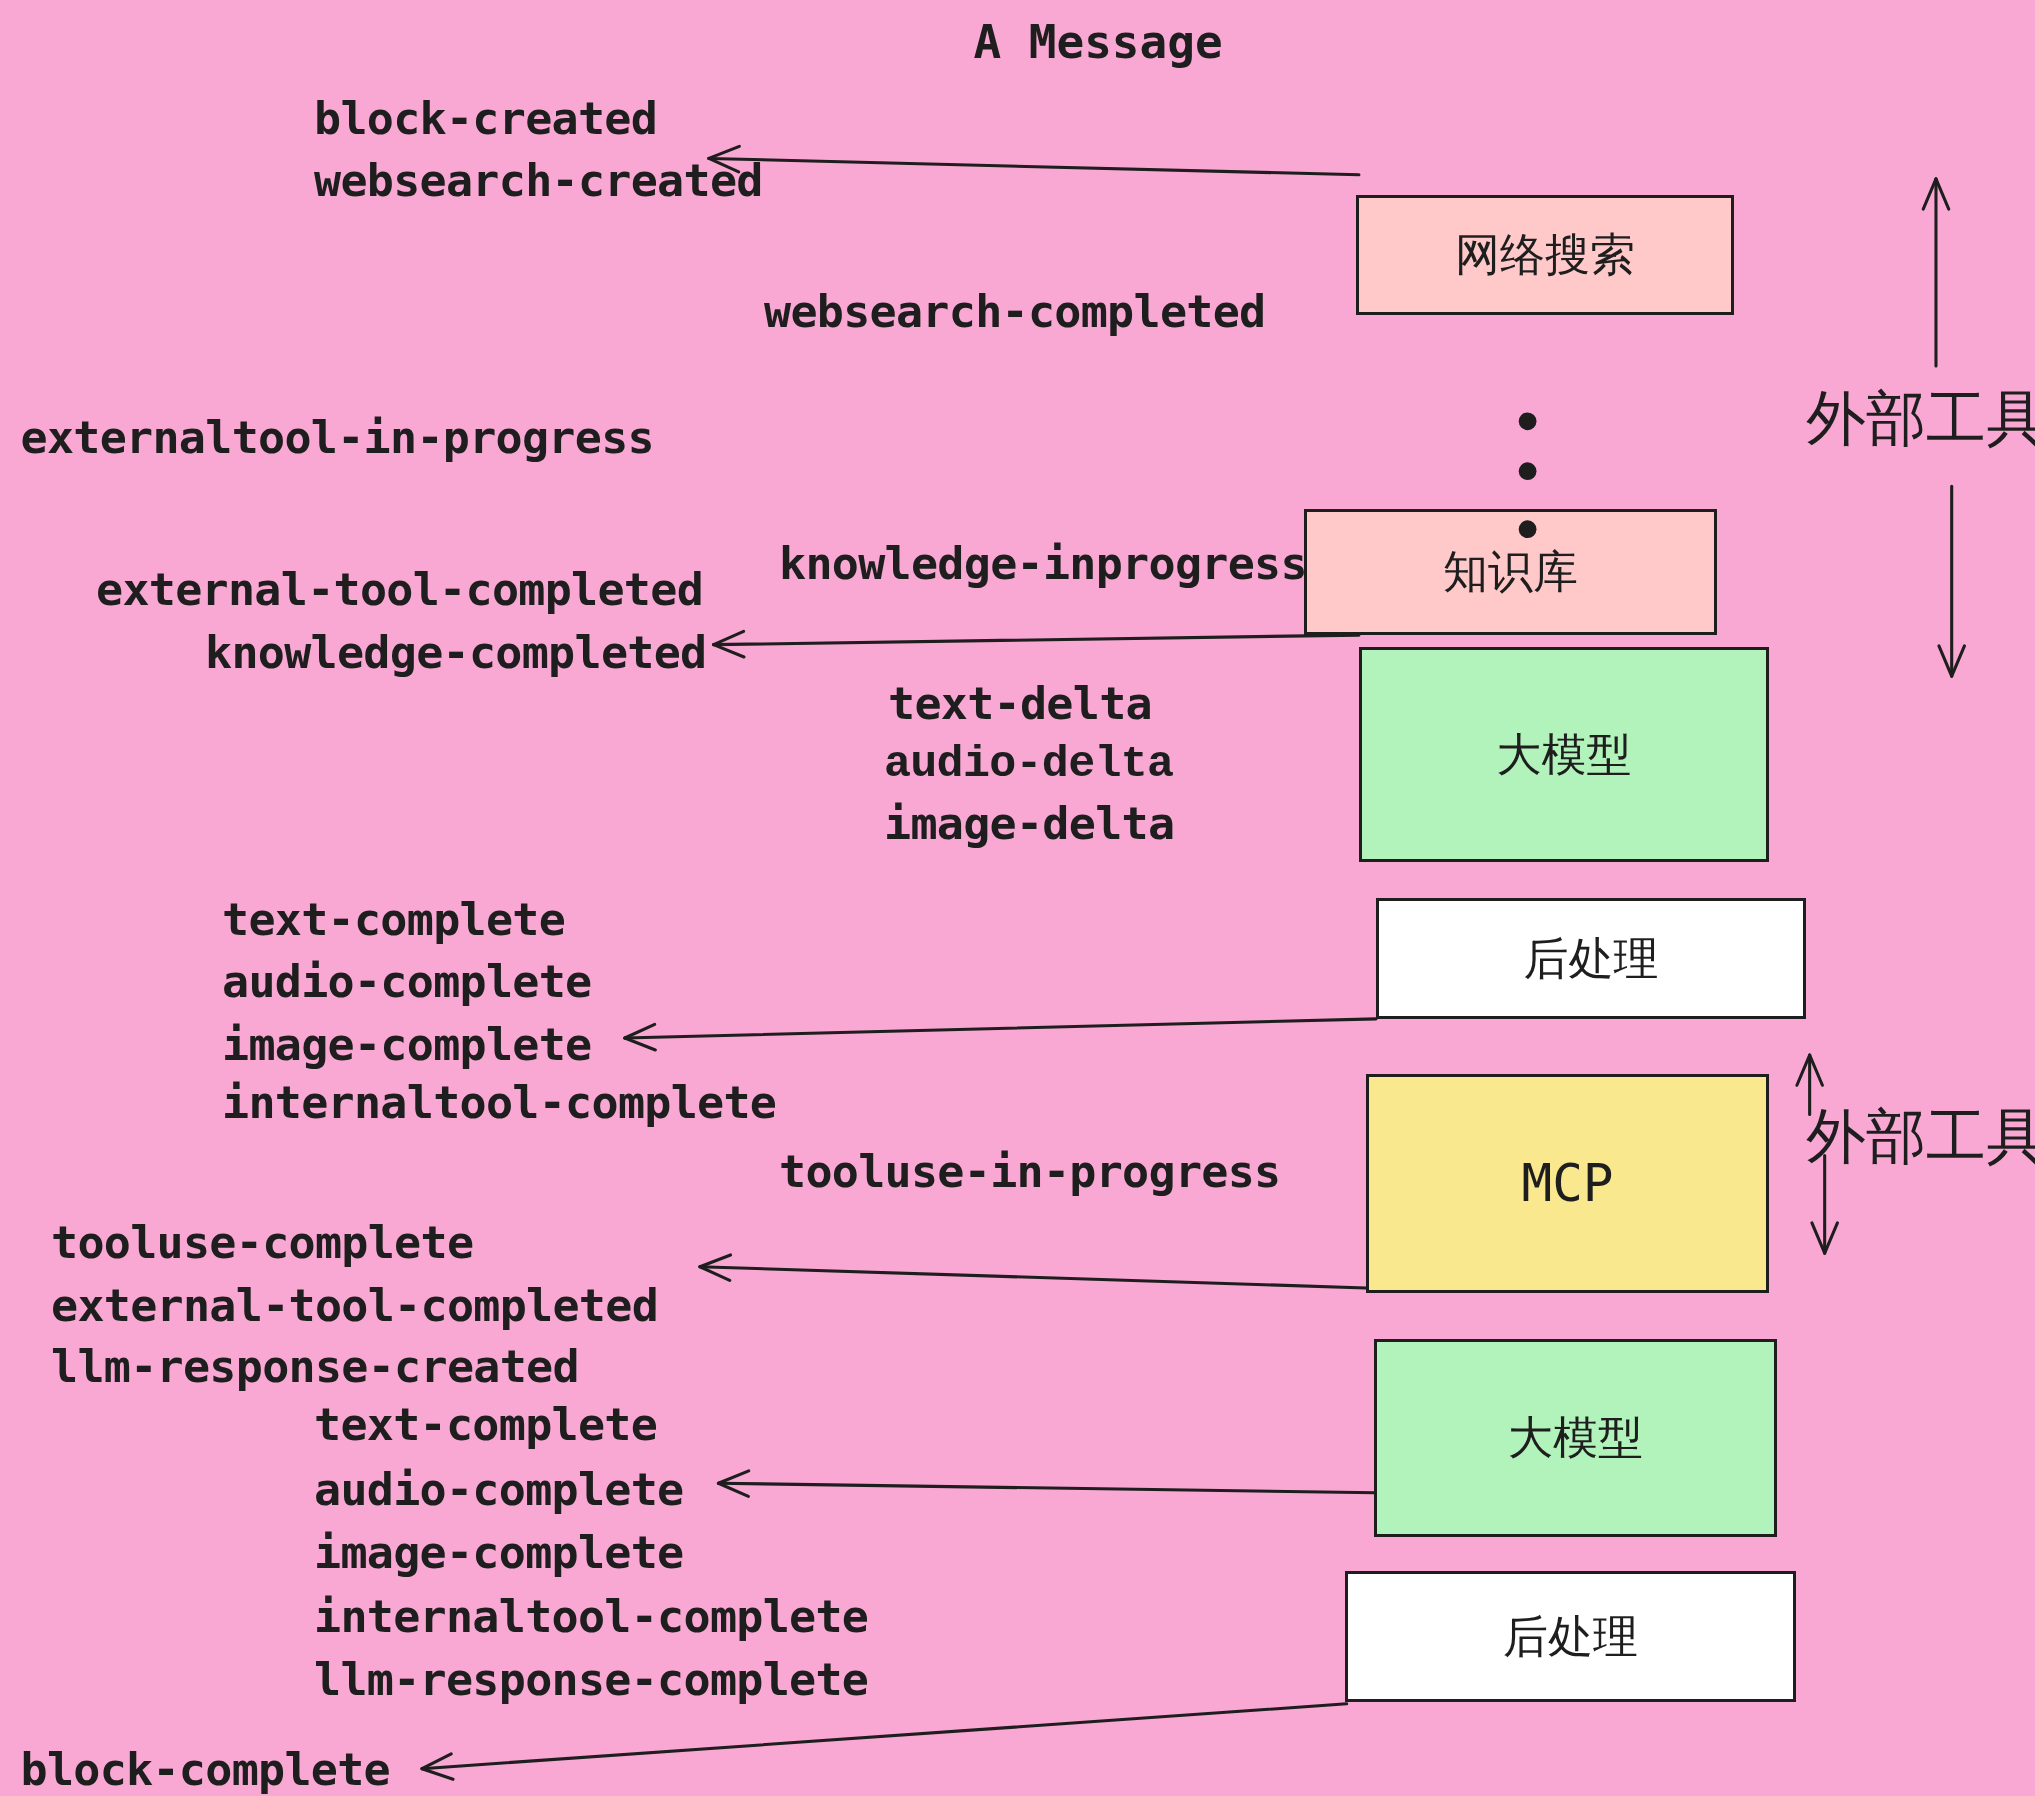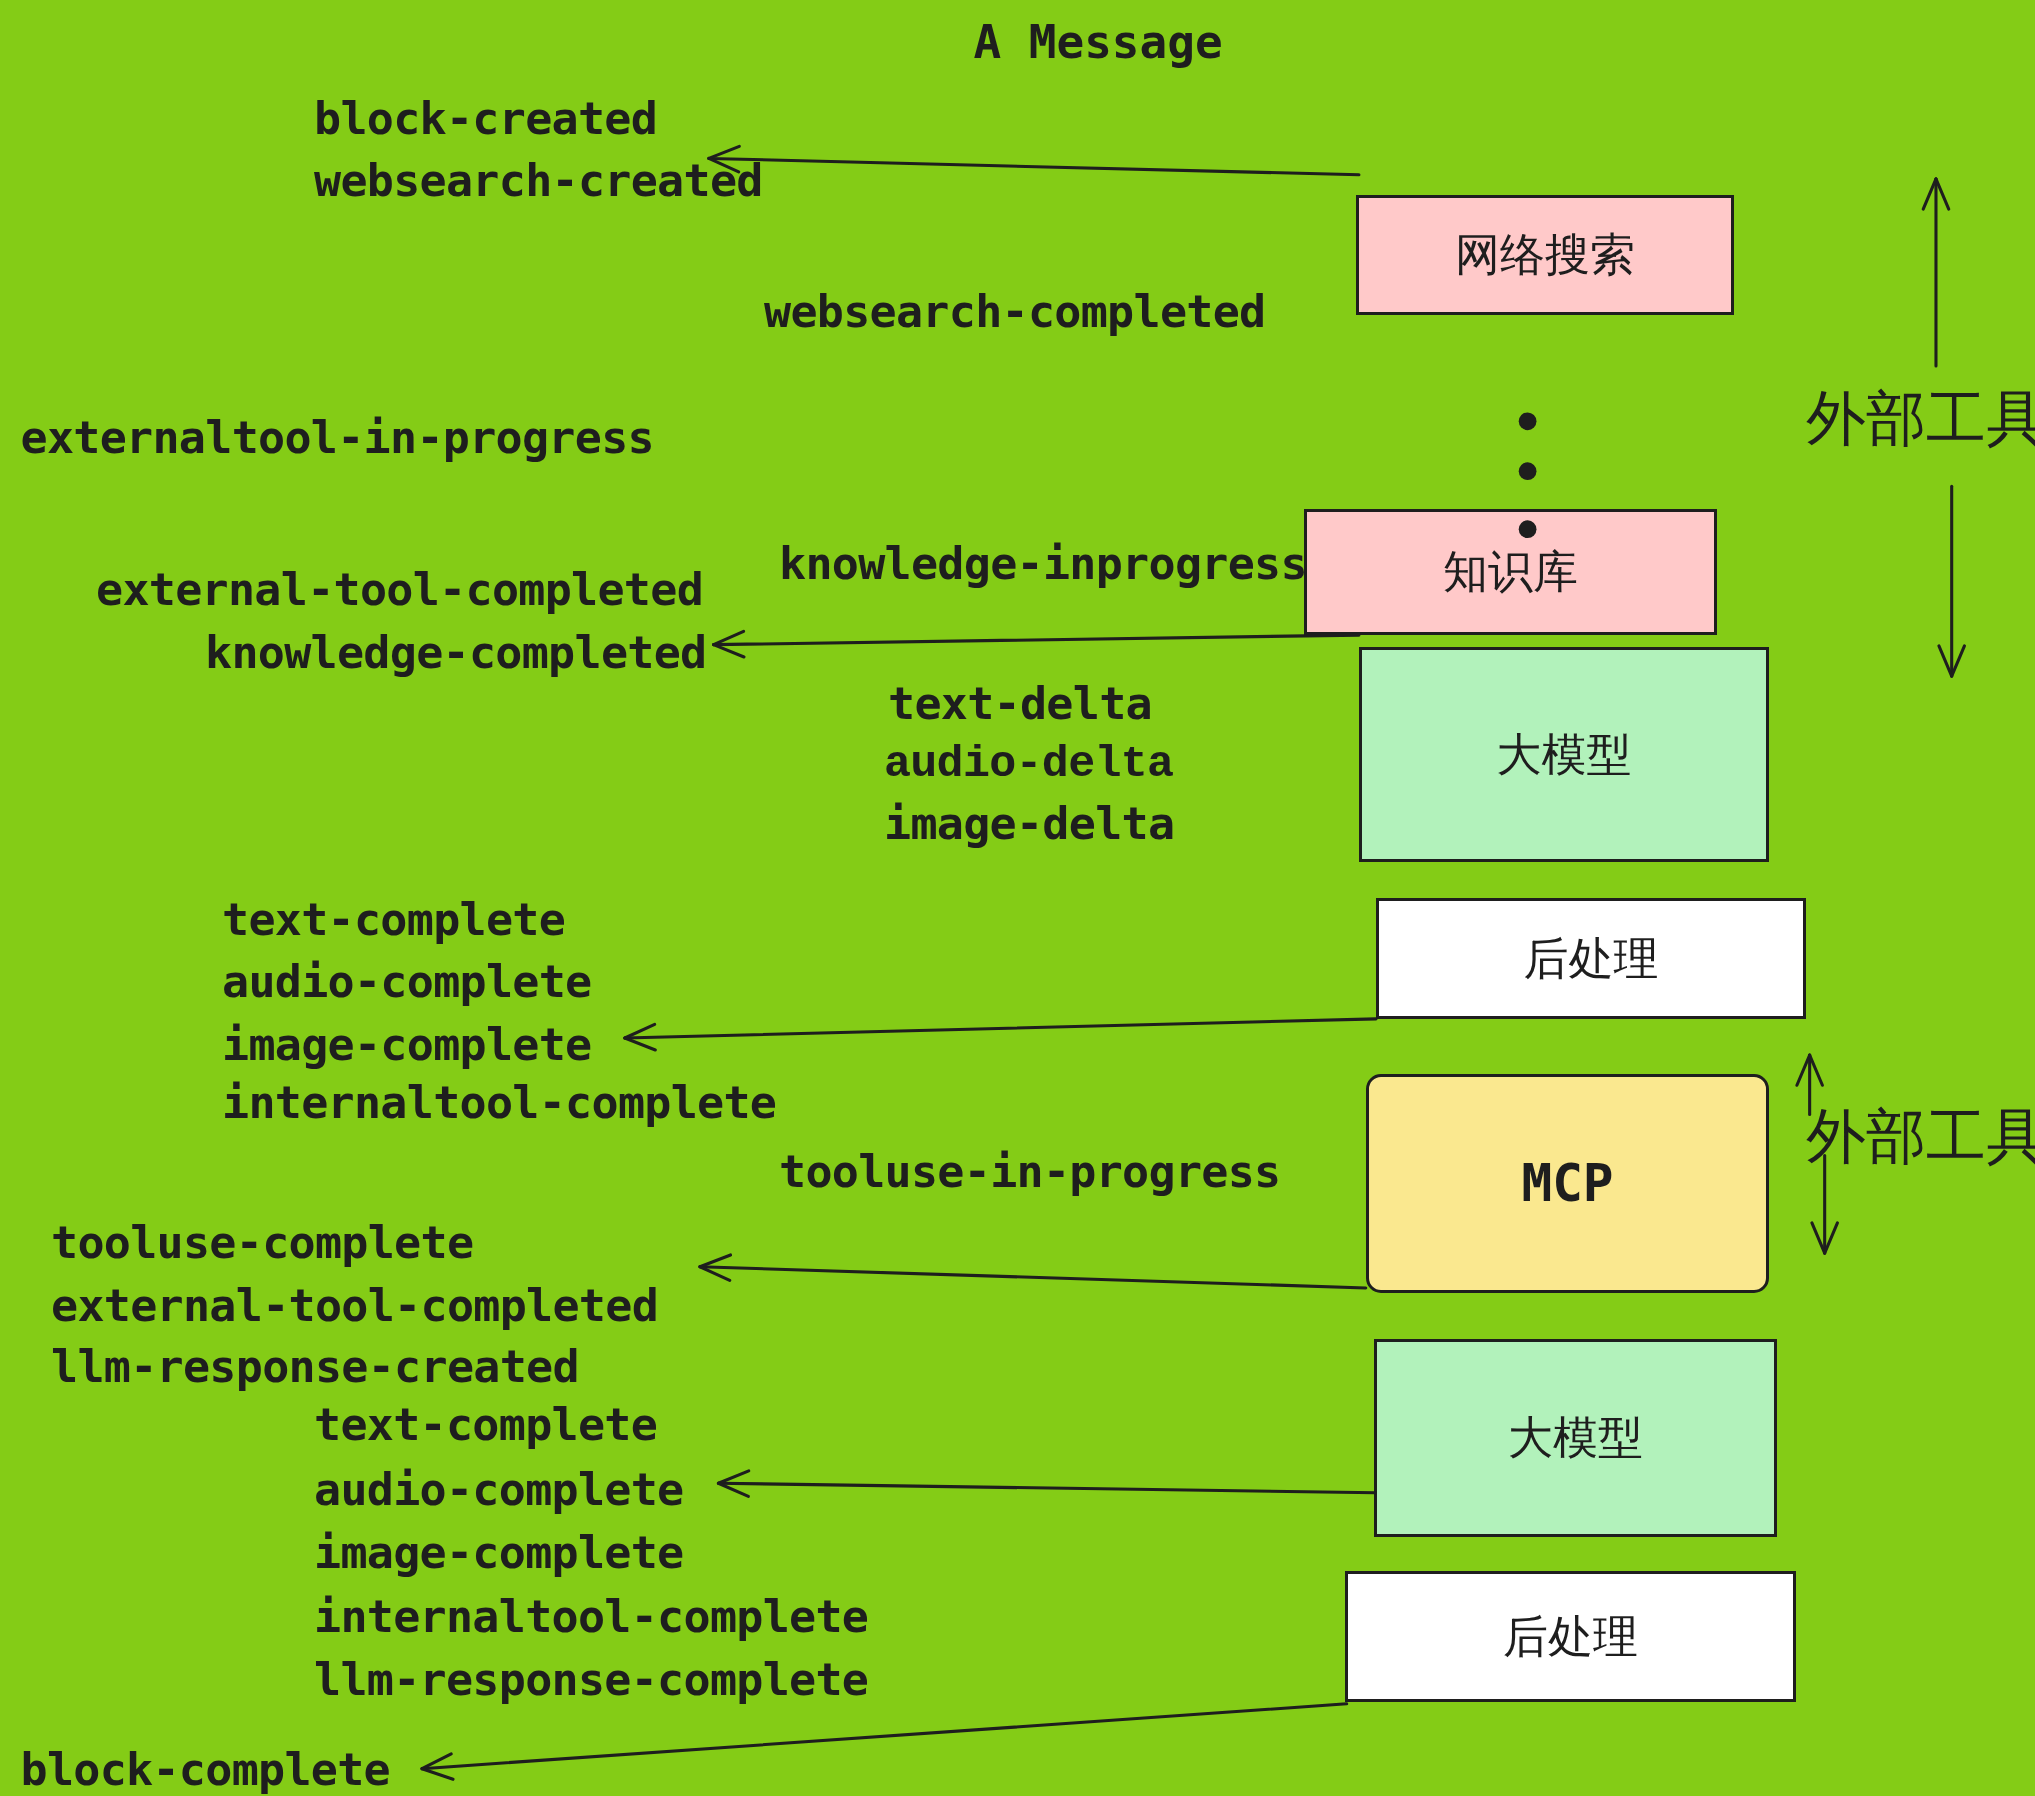--- a/index.html
+++ b/index.html
@@ -1,34 +1,34 @@
 <!DOCTYPE html>
 <html style="font-size:11px"><head>
 <meta charset="utf-8">
 <style>
   html,body{margin:0;padding:0;background:#ffffff;}
   #canvas{
-    position:relative;width:2035px;height:1796px;background:#84cc16;overflow:hidden;
+    position:relative;width:2035px;height:1796px;background:#f9a8d4;overflow:hidden;
     font-family:"DejaVu Sans Mono", monospace;
   }
   .title{
     position:absolute;transform:translateX(-50%);
     font:700 46px/1 "DejaVu Sans Mono", monospace;color:#1e1e1e;white-space:nowrap;
   }
   .ev{
     position:absolute;transform:translateY(-50%);
     font:700 45px/1 "DejaVu Sans Mono", monospace;color:#1e1e1e;white-space:nowrap;
     letter-spacing:-0.7px;
   }
   .box{
     position:absolute;box-sizing:border-box;border:3.4px solid #1e1e1e;
     display:flex;align-items:center;justify-content:center;
     font-family:"DejaVu Sans", sans-serif;font-size:45px;color:#1e1e1e;
   }
-  .box.mono{font-family:"DejaVu Sans Mono", monospace;font-weight:700;font-size:51px;border-radius:15px;}
+  .box.mono{font-family:"DejaVu Sans Mono", monospace;font-weight:400;font-size:51px;}
   .side{
     position:absolute;transform:translate(-50%,-50%);
     font-family:"DejaVu Sans", sans-serif;font-size:60px;color:#1e1e1e;white-space:nowrap;
   }
   #arrow-layer{position:absolute;left:0;top:0;pointer-events:none;}
 </style>
 </head>
 <body>
 
 <div id="canvas">

